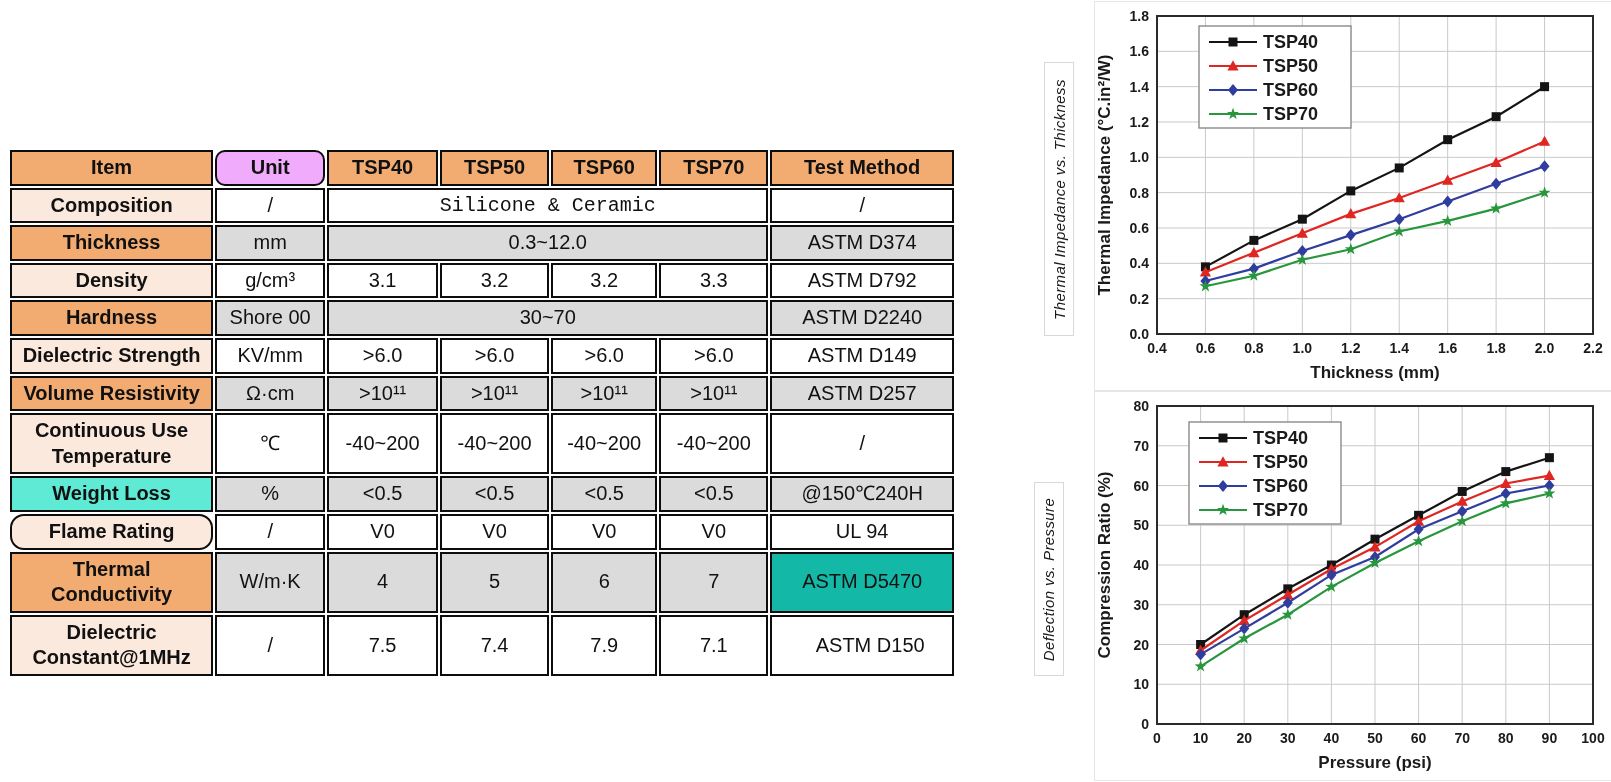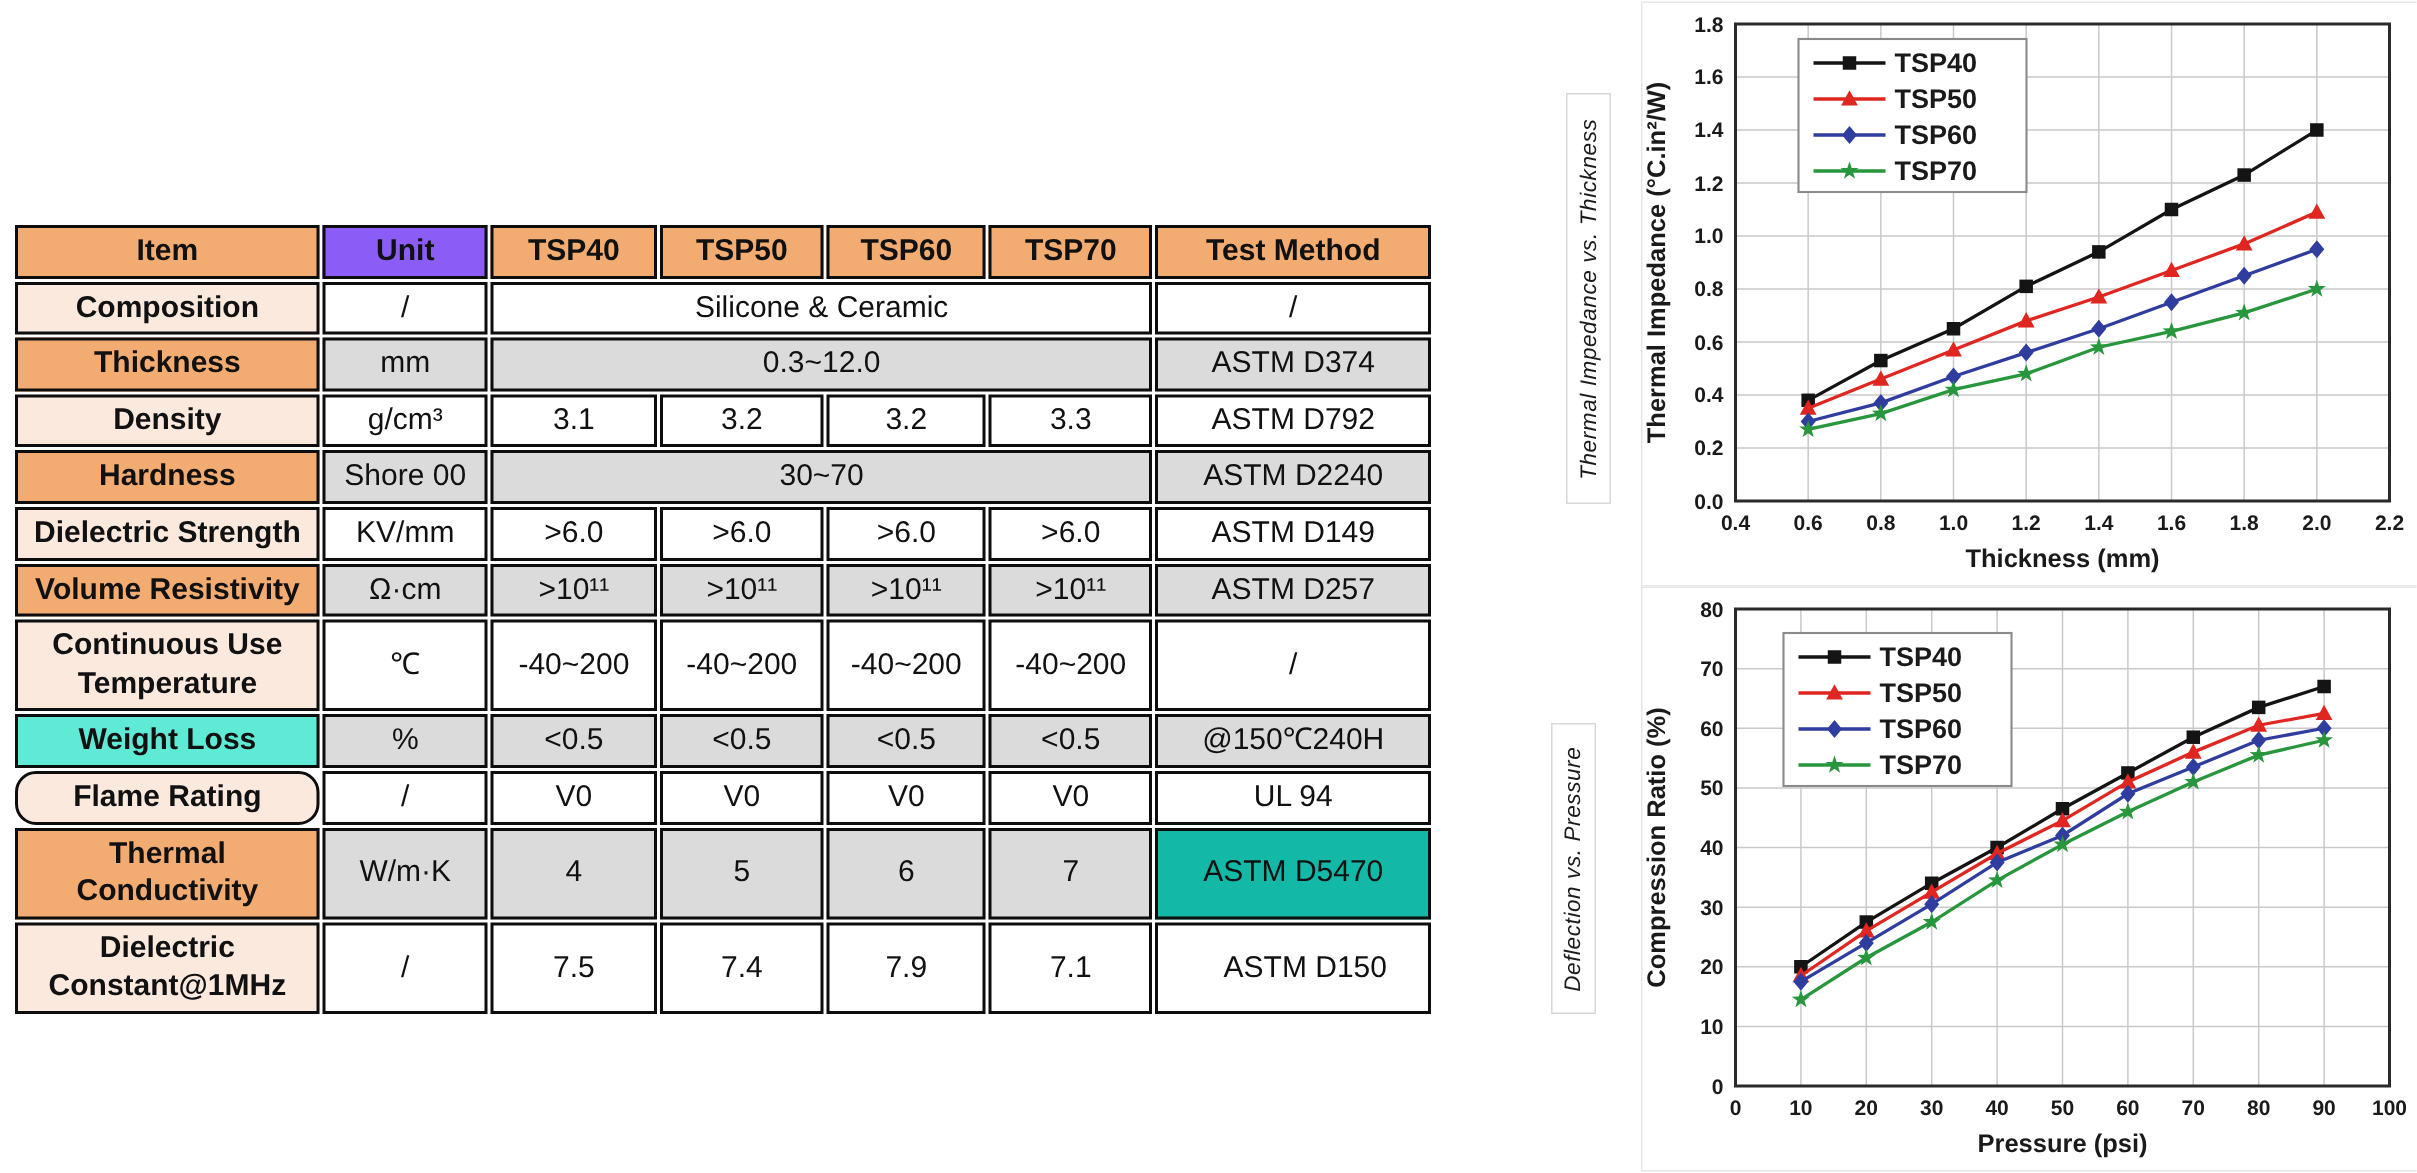--- a/index.html
+++ b/index.html
@@ -47,33 +47,33 @@
       <col style="width: 11.8%;">
       <col style="width: 11.9%;">
       <col style="width: 11.7%;">
       <col style="width: 11.4%;">
       <col style="width: 11.7%;">
       <col style="width: 19.7%;">
     </colgroup>
   <thead id="spec-thead">
       <tr>
         <th style="background: rgb(242, 172, 114);">Item</th>
-        <th style="background: #8b5cf6;">Unit</th>
+        <th style="background: #f0abfc; border-radius: 10px;">Unit</th>
         <th style="background: rgb(242, 172, 114);">TSP40</th>
         <th style="background: rgb(242, 172, 114);">TSP50</th>
         <th style="background: rgb(242, 172, 114);">TSP60</th>
         <th style="background: rgb(242, 172, 114);">TSP70</th>
         <th style="background: rgb(242, 172, 114);">Test Method</th>
       </tr>
     </thead>
   <tbody id="spec-tbody">
       <tr>
         <td class="item" style="background: rgb(251, 233, 222);">Composition</td>
         <td style="background: rgb(255, 255, 255);">/</td>
-        <td colspan="4" style="background: rgb(255, 255, 255);">Silicone &amp; Ceramic</td>
+        <td colspan="4" style="background: rgb(255, 255, 255); font-family: Liberation Mono, monospace;">Silicone &amp; Ceramic</td>
         <td style="background: rgb(255, 255, 255);">/</td>
       </tr>
       <tr>
         <td class="item" style="background: rgb(242, 172, 114);">Thickness</td>
         <td style="background: rgb(219, 219, 219);">mm</td>
         <td colspan="4" style="background: rgb(219, 219, 219);">0.3~12.0</td>
         <td style="background: rgb(219, 219, 219);">ASTM D374</td>
       </tr>
       <tr>
         <td class="item" style="background: rgb(251, 233, 222);">Density</td>

